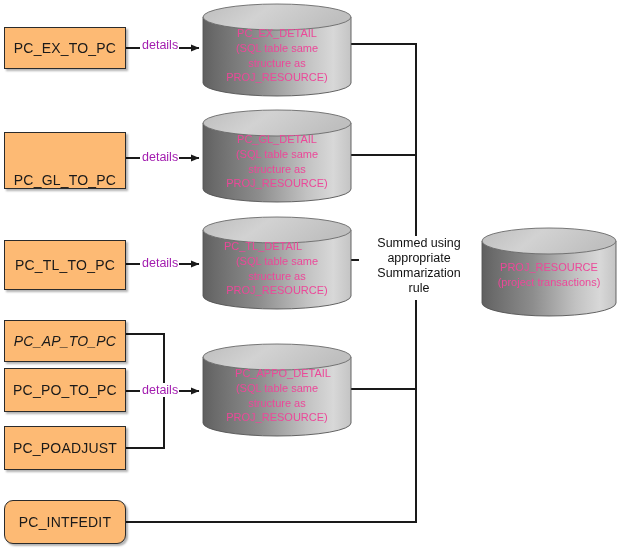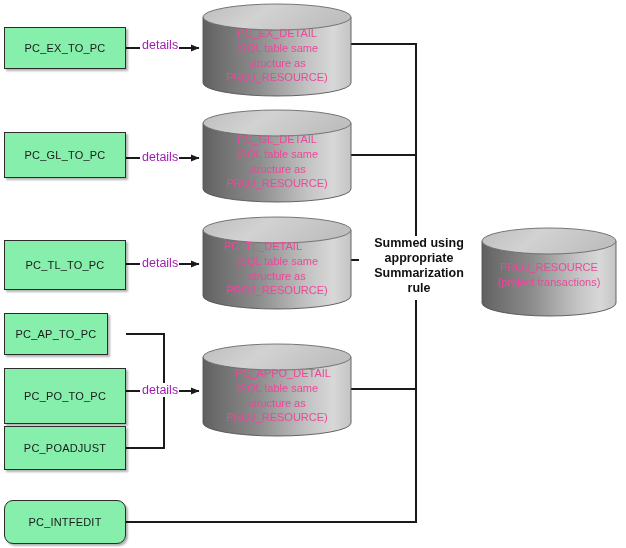--- a/index.html
+++ b/index.html
@@ -22,28 +22,28 @@
     left: 0;
     top: 0;
     width: 626px;
     height: 548px;
   }
 
   
   .src-box {
     position: absolute;
     box-sizing: border-box;
-    background: #86efac;
+    background: #fdba74;
     border: 1px solid #2b2b2b;
     box-shadow: 2px 2px 2px rgba(0,0,0,0.30);
     display: flex;
     align-items: center;
     justify-content: center;
     color: #1a1a1a;
-    font-size: 11px;
+    font-size: 14px;
     letter-spacing: 0.2px;
     white-space: nowrap;
   }
   .cyl-label {
     position: absolute;
     left: 0;
     width: 100%;
     text-align: center;
     color: #ec4899;
     font-size: 11px;
@@ -145,30 +145,30 @@
           <path d="M482,241 L482,303 A67,13 0 0 0 616,303 L616,241 Z" fill="url(#cylBody)" stroke="#555555" stroke-width="0.9"></path>
           <ellipse cx="549" cy="241" rx="67" ry="13" fill="url(#cylTop)" stroke="#6a6a6a" stroke-width="0.9"></ellipse>
         </g>
       </g>
   </svg>
 
   <div id="src-boxes">
       <div class="src-box" style="left: 4px; top: 27px; width: 122px; height: 42px;">
         <span>PC_EX_TO_PC</span>
       </div>
-      <div class="src-box" style="left: 4px; top: 132px; width: 122px; height: 46px;">
+      <div class="src-box" style="left: 4px; top: 132px; width: 122px; height: 57px; align-items: flex-end;">
         <span>PC_GL_TO_PC</span>
       </div>
       <div class="src-box" style="left: 4px; top: 240px; width: 122px; height: 50px;">
         <span>PC_TL_TO_PC</span>
       </div>
-      <div class="src-box" style="left: 4px; top: 313px; width: 104px; height: 42px;">
+      <div class="src-box" style="left: 4px; top: 320px; width: 122px; height: 42px; font-style: italic;">
         <span>PC_AP_TO_PC</span>
       </div>
-      <div class="src-box" style="left: 4px; top: 368px; width: 122px; height: 56px;">
+      <div class="src-box" style="left: 4px; top: 368px; width: 122px; height: 44px;">
         <span>PC_PO_TO_PC</span>
       </div>
       <div class="src-box" style="left: 4px; top: 426px; width: 122px; height: 44px; align-items: center;">
         <span>PC_POADJUST</span>
       </div>
       <div class="src-box" style="left: 4px; top: 500px; width: 122px; height: 44px; border-radius: 9px;">
         <span>PC_INTFEDIT</span>
       </div>
     </div>
 
@@ -193,18 +193,18 @@
       <div class="cyl-label" style="left: 474px; width: 150px; top: 275px;">(project transactions)</div>
     </div>
 
   <div id="edge-labels">
       <div class="edge-label" style="left: 141px; top: 38px;">details</div>
       <div class="edge-label" style="left: 141px; top: 150px;">details</div>
       <div class="edge-label" style="left: 141px; top: 256px;">details</div>
       <div class="edge-label" style="left: 141px; top: 383px;">details</div>
     </div>
 
-  <div class="note" id="note" style="left: 359px; top: 236px; width: 120px; font-weight: bold;">Summed using
+  <div class="note" id="note" style="left: 359px; top: 236px; width: 120px;">Summed using
 appropriate
 Summarization
 rule</div>
 
 </div>
 
 </body></html>

